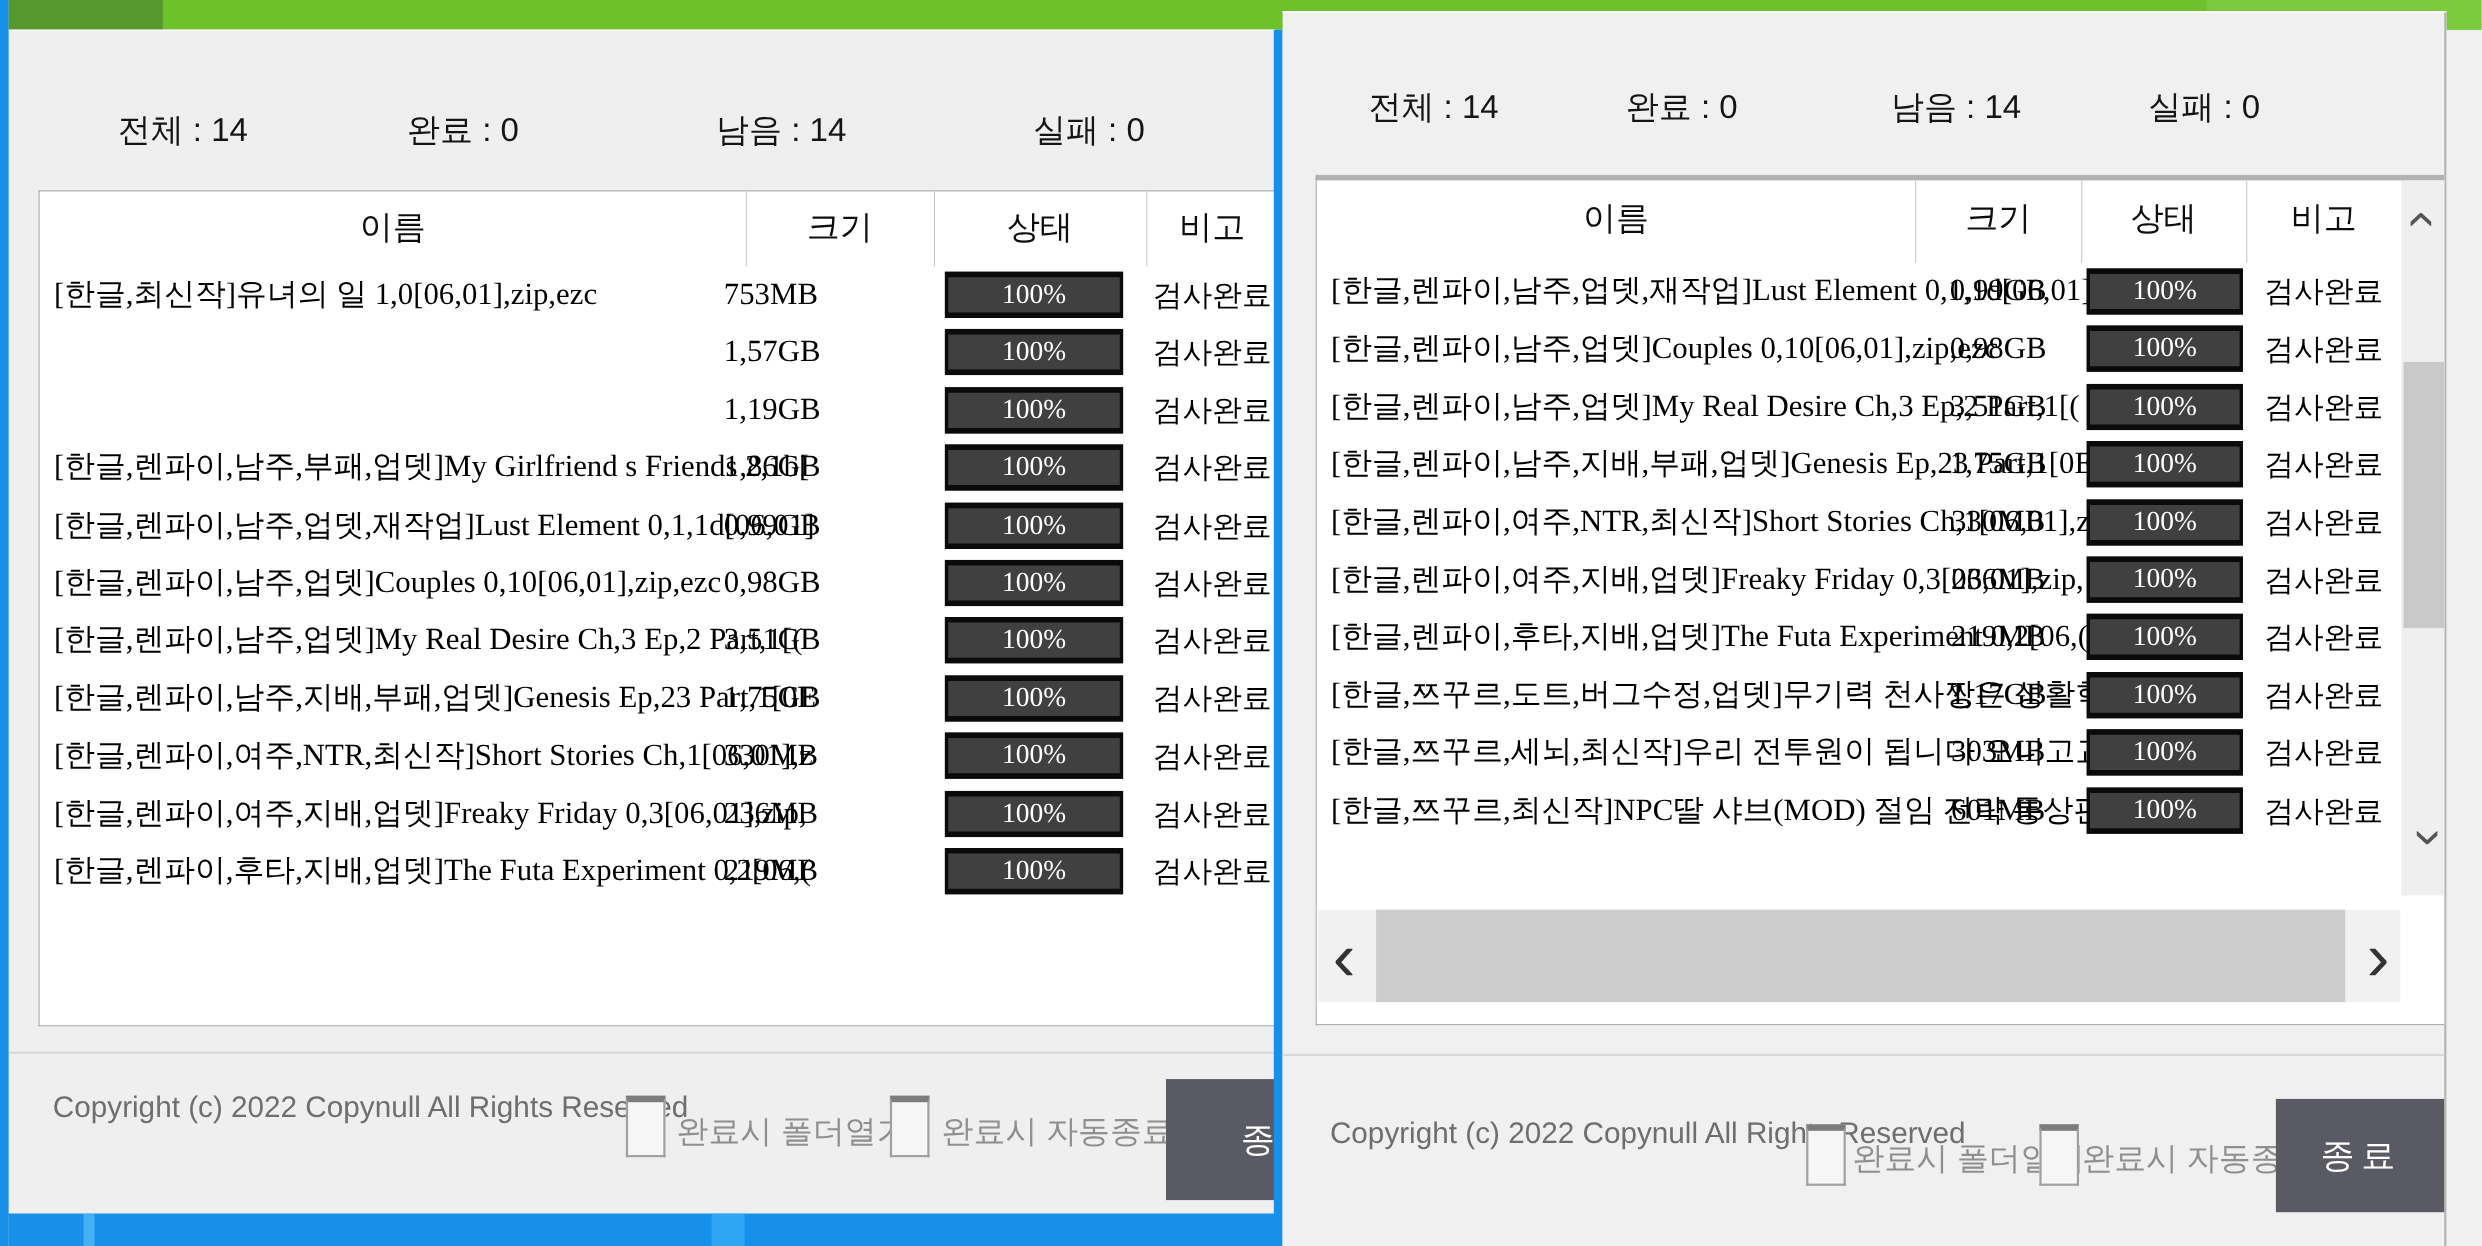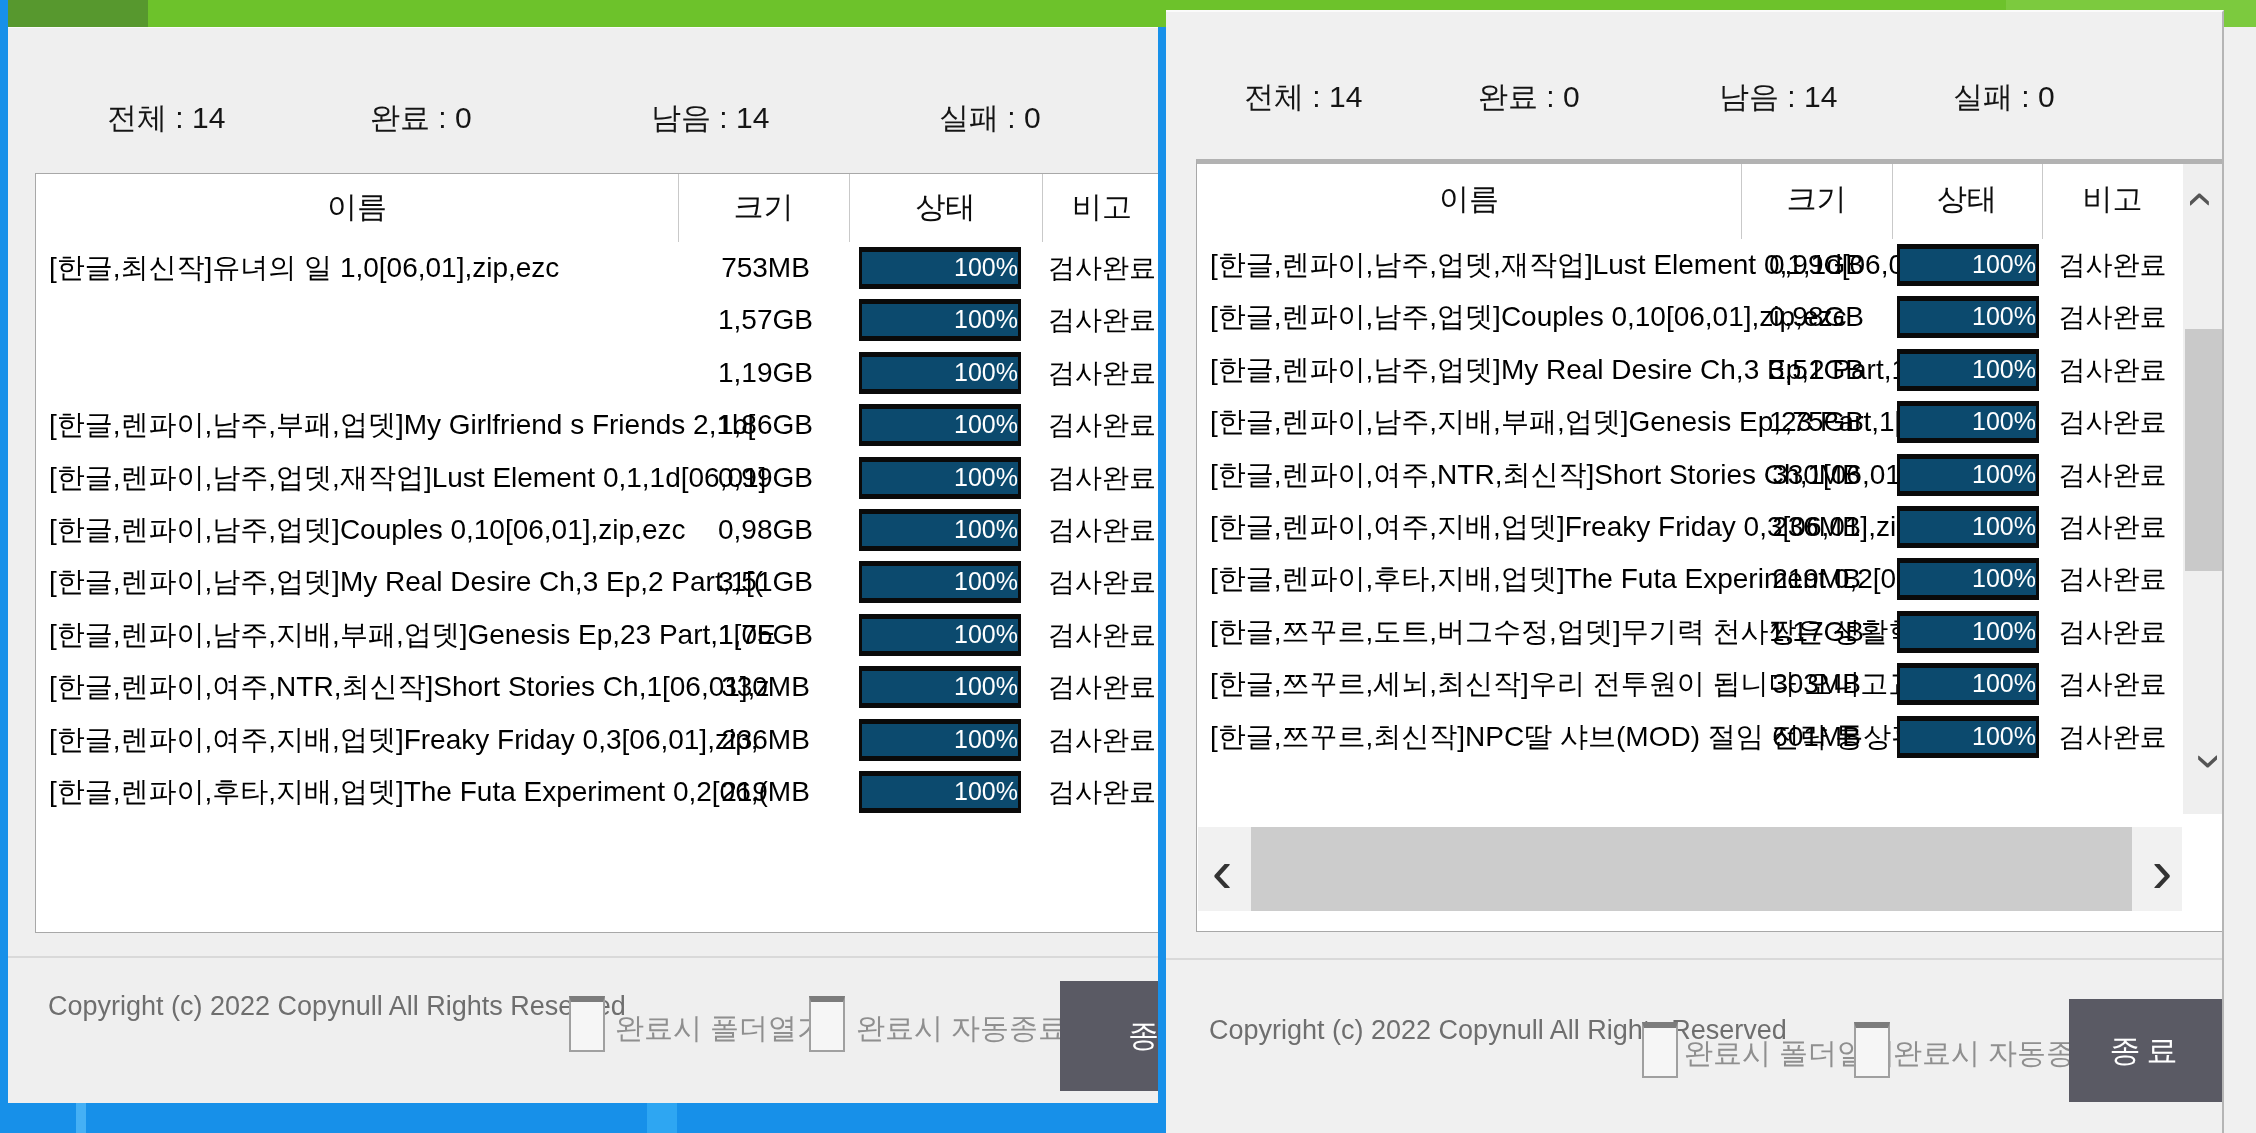--- a/index.html
+++ b/index.html
@@ -36,29 +36,29 @@
   .hcell { position:absolute; top:0; font-size:30px; color:#0d0d0d; text-align:center; }
   #list-left  .hcell { line-height:66px; }
   #list-right .hcell { line-height:70px; }
   .hsep { position:absolute; top:0; width:1px; background:#c9c9c9; }
   #list-left  .hsep { height:68px; }
   #list-right .hsep { height:75px; }
 
   .rows { position:absolute; left:0; right:0; }
   #list-left  .rows { top:68px; }
   #list-right .rows { top:75px; }
-  .lv-row { position:relative; height:52.4px; }
+  .lv-row { position:relative; height:52.4px;font-family:Liberation Serif, serif; }
   .cell { position:absolute; top:0; line-height:52.4px; font-size:28px; color:#000; white-space:nowrap; }
-  .progress { position:absolute; top:5px; height:42px; background:#0c4a6e;
+  .progress { position:absolute; top:5px; height:42px; background:#404040;
               border:3px solid #0a0a0a; border-top-width:5px; border-bottom-width:5px;
-              text-align:right; }
+              text-align:center; }
   .plabel { color:#fff; font-size:25px; line-height:31px; }
 
   #list-left .name { left:13px; }
-  #list-left .size { left:644px; width:171px; text-align:center; }
+  #list-left .size { left:622px; width:171px; }
   #list-left .progress { left:823px; width:162px; }
   #list-left .note { left:1006px; width:120px; text-align:center; font-size:27px; }
   #list-left .hsep.s1 { left:642px; } #list-left .hsep.s2 { left:813px; } #list-left .hsep.s3 { left:1006px; }
   #list-left .hc-name { left:0; width:642px; } #list-left .hc-size { left:642px; width:171px; }
   #list-left .hc-status { left:813px; width:193px; } #list-left .hc-note { left:1006px; width:120px; }
 
   #list-right .name { left:13px; }
   #list-right .size { left:544px; width:151px; text-align:center; }
   #list-right .progress { left:700px; width:142px; }
   #list-right .note { left:845px; width:141px; text-align:center; font-size:27px; }

